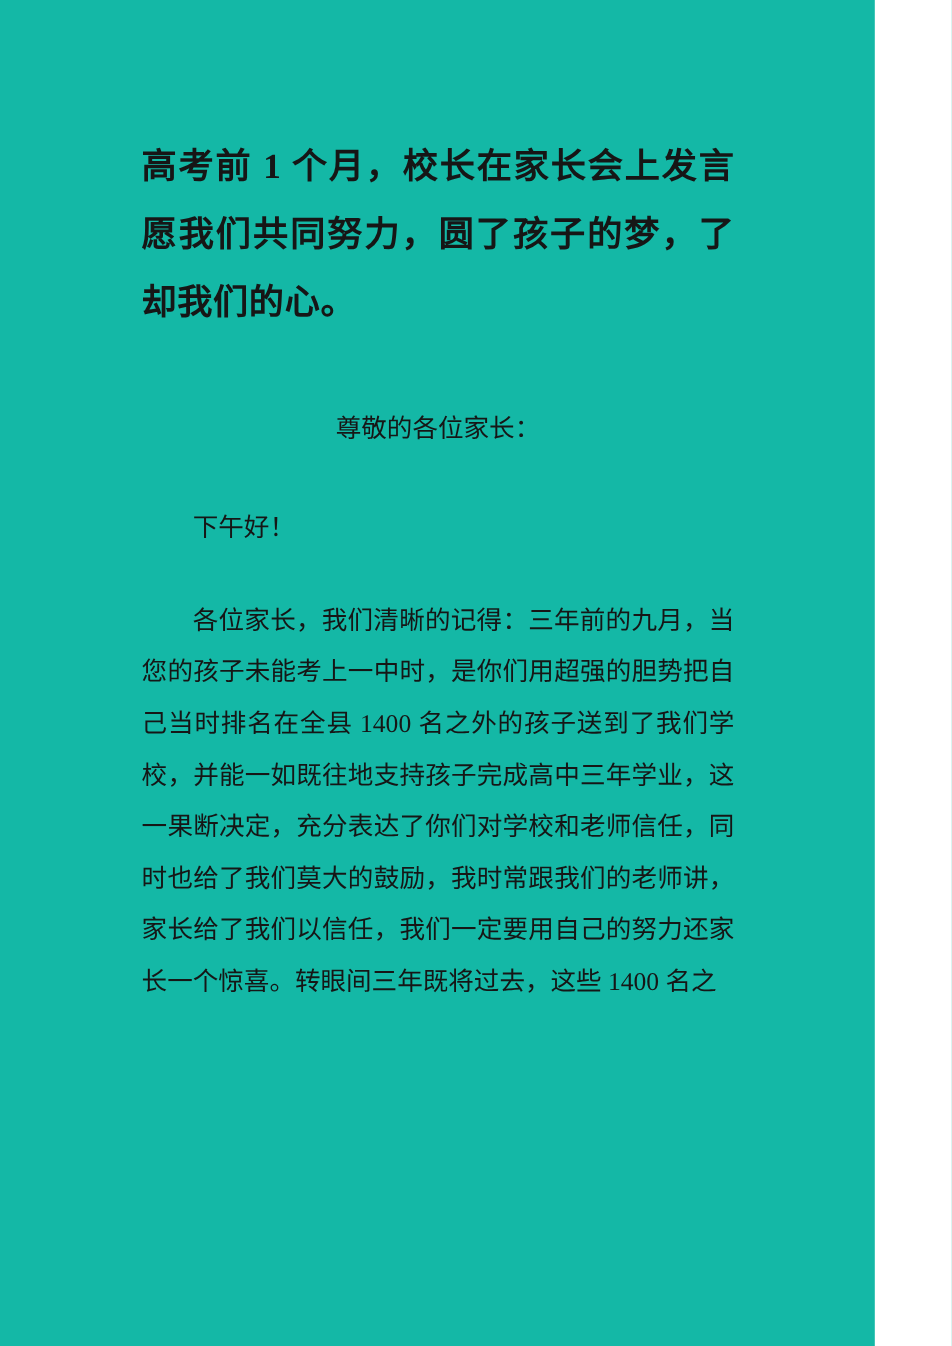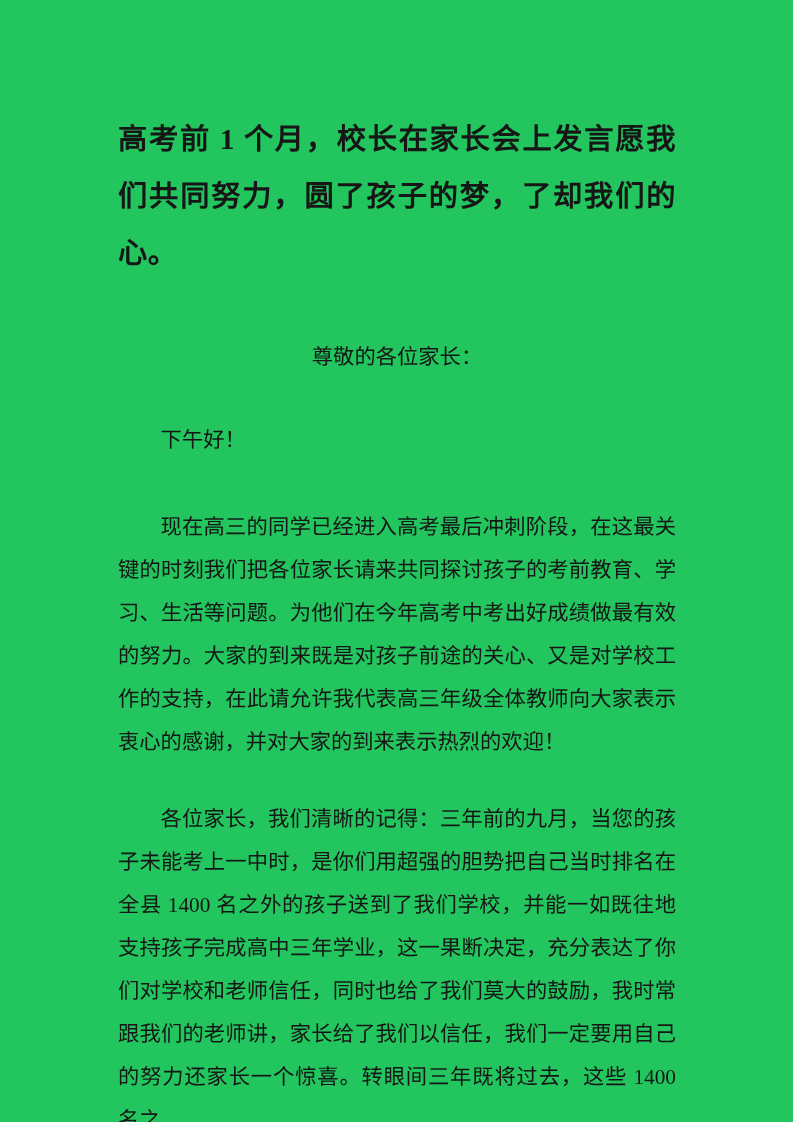--- a/index.html
+++ b/index.html
@@ -2,26 +2,26 @@
 <html lang="zh-CN"><head>
 <meta charset="utf-8">
 <style>
   html, body {
     margin: 0;
     padding: 0;
     background: #ffffff;
   }
   .page {
     position: relative;
-    width: 793px;
+    width: 729px;
     height: 1122px;
     box-sizing: border-box;
     margin: 0;
     padding: 111px 117px 0 118px;
-    background: #22c55e;
+    background: #14b8a6;
     color: #161616;
     font-family: "Liberation Serif", "DejaVu Serif", serif;
     overflow: hidden;
   }
   .doc-title {
     margin: 0;
     font-size: 29.3px;
     line-height: 57px;
     font-weight: 700;
     text-align: justify;
@@ -52,17 +52,16 @@
 <body>
 
 <div class="page">
 
   <h1 class="doc-title">高考前 1 个月，校长在家长会上发言愿我们共同努力，圆了孩子的梦，了却我们的心。</h1>
 
   <p class="doc-text salutation">尊敬的各位家长：</p>
 
   <p class="doc-text greeting">下午好！</p>
 
-  <p class="doc-text body-para para-1">现在高三的同学已经进入高考最后冲刺阶段，在这最关键的时刻我们把各位家长请来共同探讨孩子的考前教育、学习、生活等问题。为他们在今年高考中考出好成绩做最有效的努力。大家的到来既是对孩子前途的关心、又是对学校工作的支持，在此请允许我代表高三年级全体教师向大家表示衷心的感谢，并对大家的到来表示热烈的欢迎！</p>
 
   <p class="doc-text body-para para-2">各位家长，我们清晰的记得：三年前的九月，当您的孩子未能考上一中时，是你们用超强的胆势把自己当时排名在全县 1400 名之外的孩子送到了我们学校，并能一如既往地支持孩子完成高中三年学业，这一果断决定，充分表达了你们对学校和老师信任，同时也给了我们莫大的鼓励，我时常跟我们的老师讲，家长给了我们以信任，我们一定要用自己的努力还家长一个惊喜。转眼间三年既将过去，这些 1400 名之</p>
 
 </div>
 
 </body></html>

